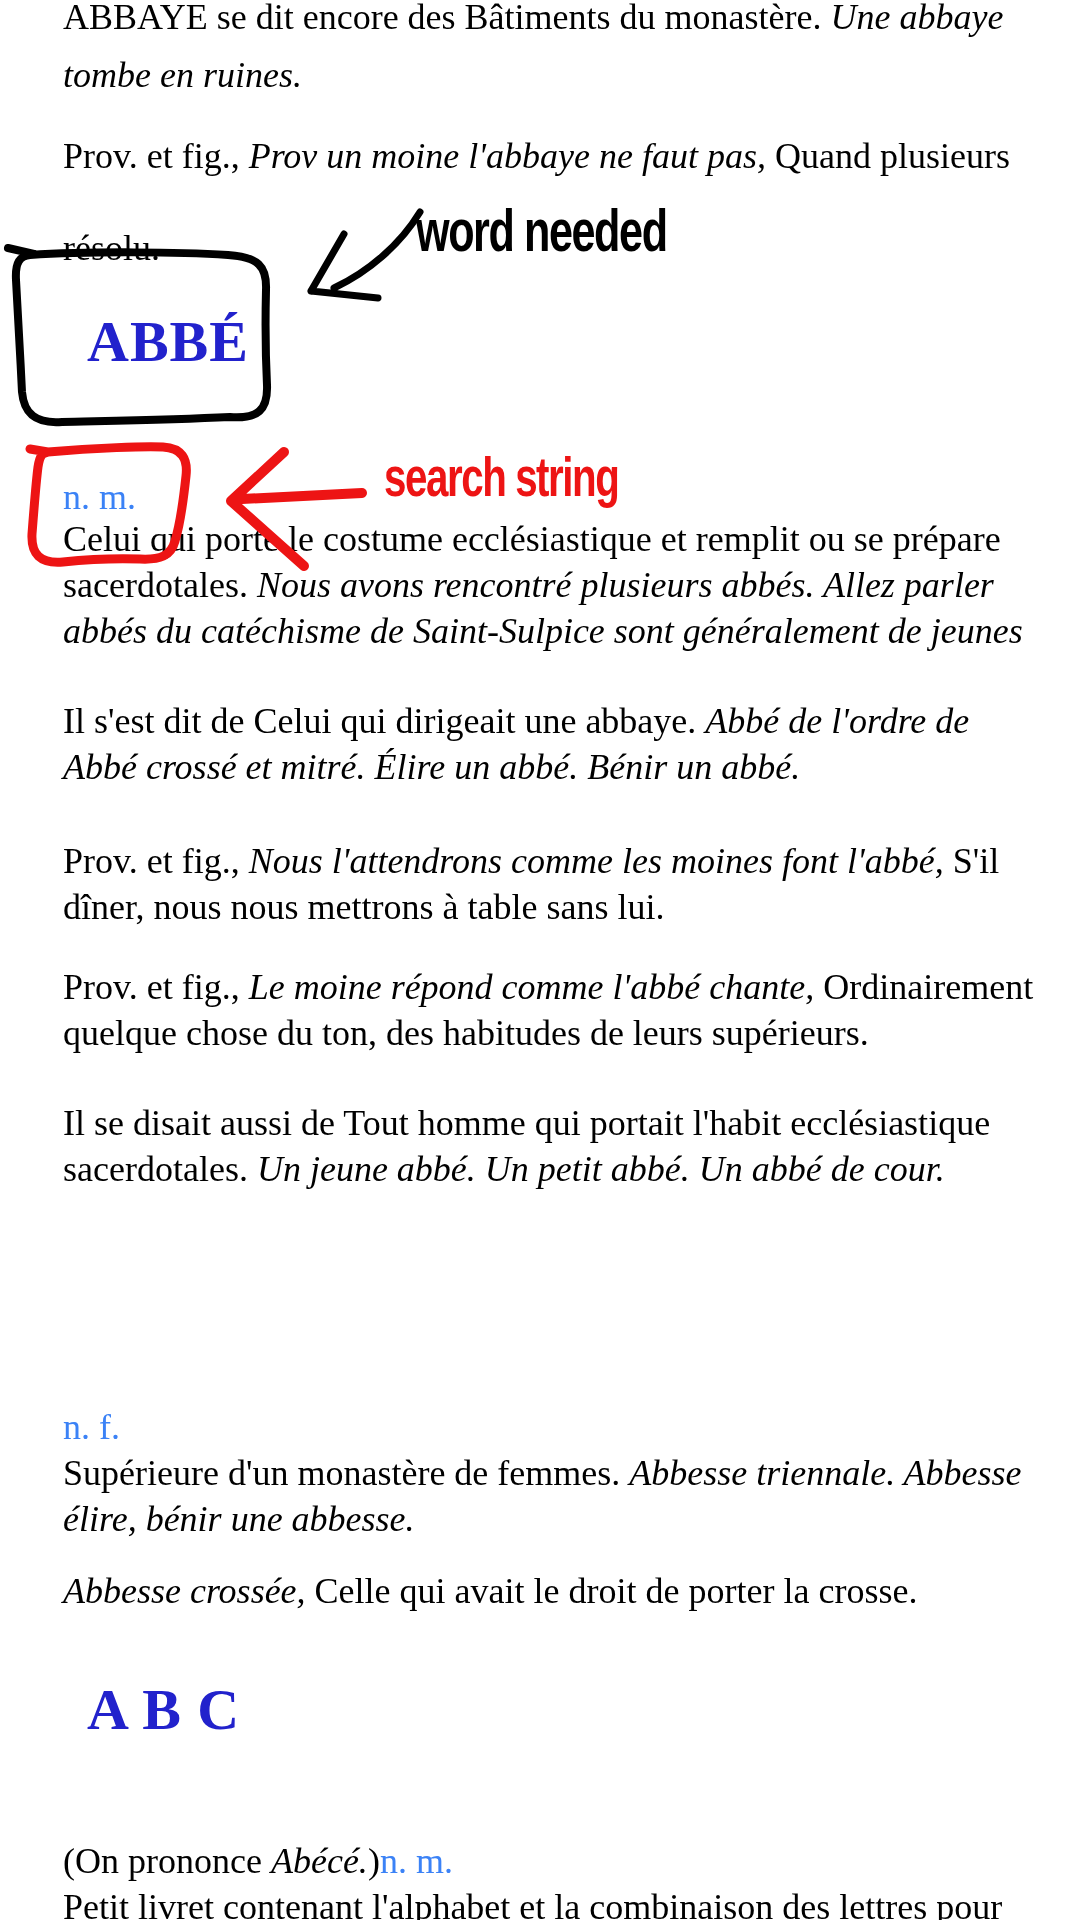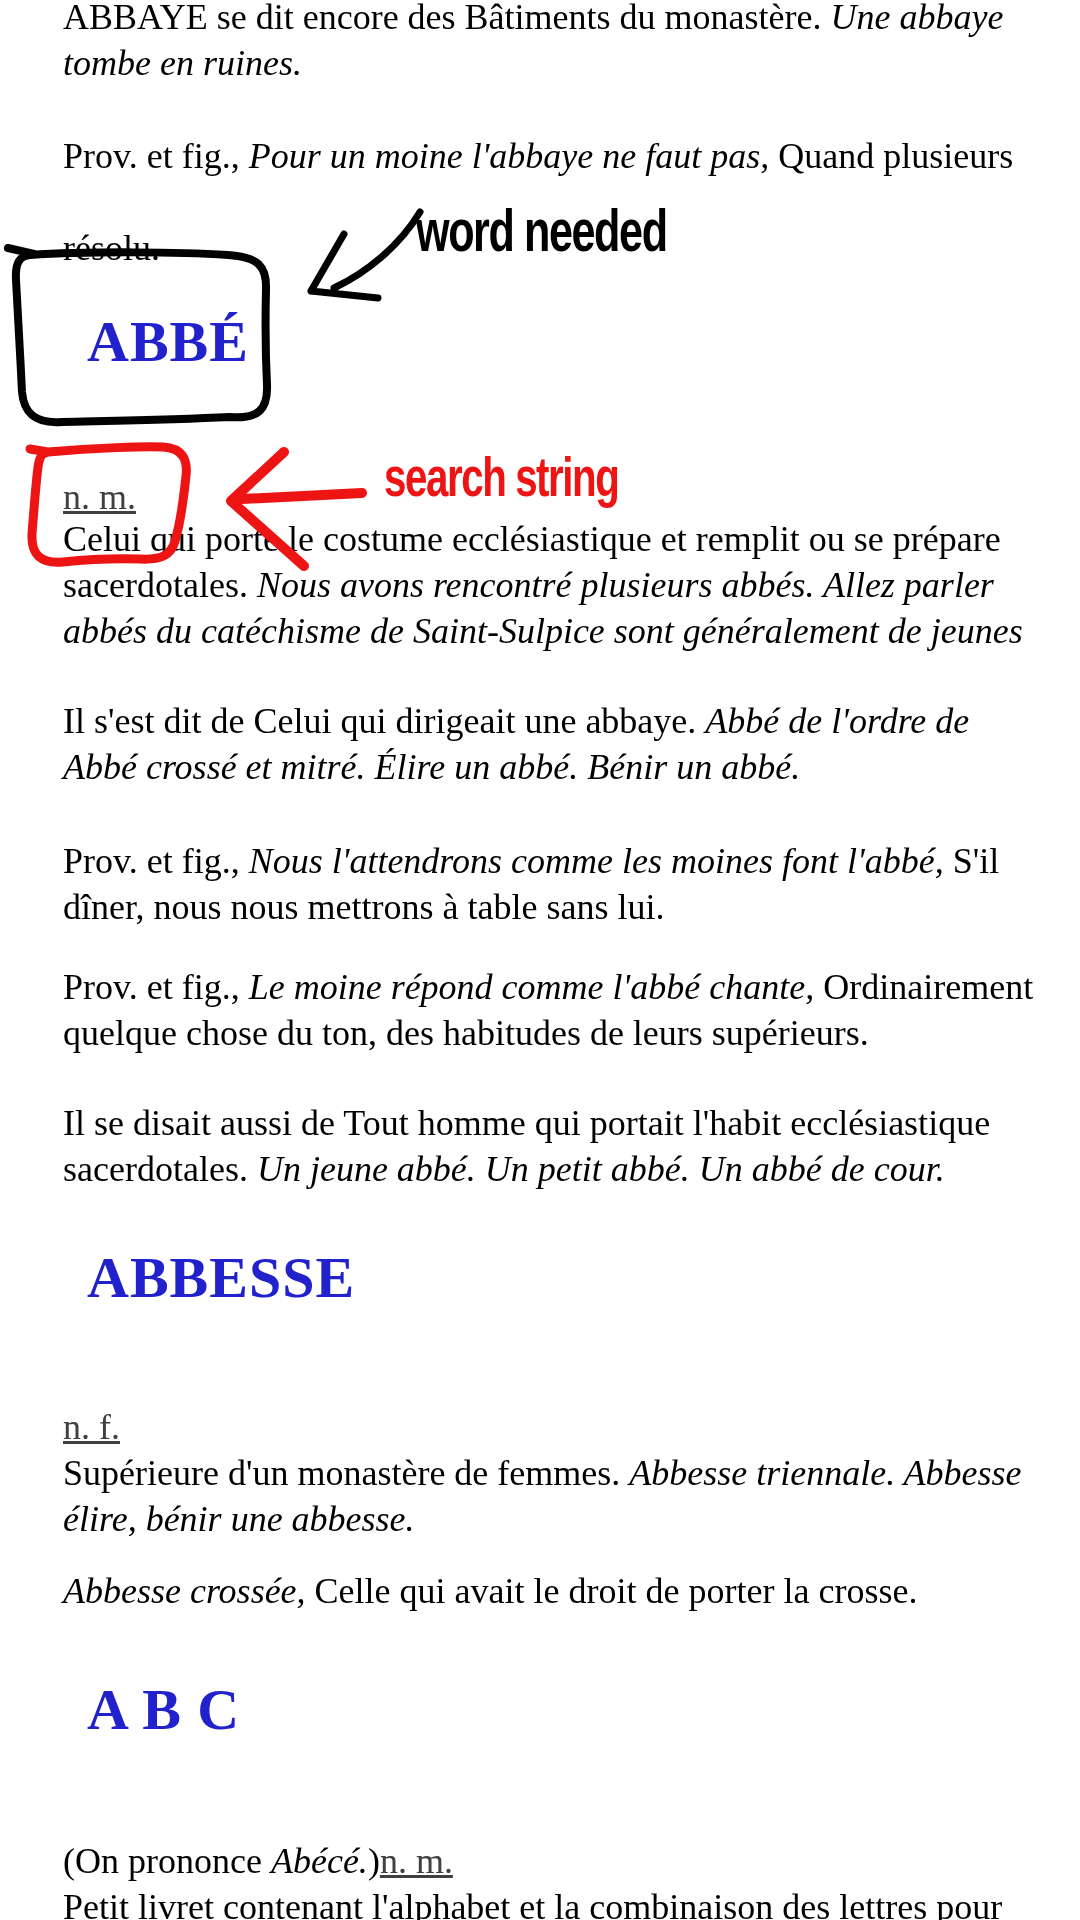--- a/index.html
+++ b/index.html
@@ -1,38 +1,38 @@
 <!DOCTYPE html>
 <html><head>
 <meta charset="utf-8">
 <title>Document</title>
 <style>
   html,body{margin:0;padding:0;background:#ffffff;}
   #screen{position:relative;width:1080px;height:1920px;background:#ffffff;overflow:hidden;
           font-family:"Liberation Serif",serif;color:#000000;padding-left:34px;}
   .tl{position:absolute;left:63px;font-size:36px;line-height:46px;white-space:nowrap;}
   .it{font-style:italic;}
-  .pos{color:#404040;text-decoration:underline;}
+  .pos{color:#3b82f6;}
   .hw{position:absolute;left:63px;font-size:58px;line-height:70px;font-weight:bold;
       color:#2222cc;white-space:nowrap;letter-spacing:1px;margin-left:24px;}
   .marker{position:absolute;font-family:"Liberation Sans",sans-serif;font-weight:bold;
           white-space:nowrap;transform-origin:left top;letter-spacing:-2px;}
   #word-needed{left:416px;top:196px;font-size:60px;color:#000000;transform:scaleX(0.72);}
   #search-string{left:384px;top:444px;font-size:56px;color:#ed1414;transform:scaleX(0.72);}
   #ann{position:absolute;left:0;top:0;pointer-events:none;}
 </style>
 </head>
 <body>
 
 <div id="screen">
 
   <div class="tl" style="top:-6px"><span>ABBAYE se dit encore des Bâtiments du monastère. </span><span class="it">Une abbaye</span></div>
-  <div class="tl" style="top:40px"><span class="it">tombe en ruines.</span></div>
+  <div class="tl" style="top:52px"><span class="it">tombe en ruines.</span></div>
 
-  <div class="tl" style="top:133px"><span>Prov. et fig., </span><span class="it">Pour un moine l'abbaye ne faut pas, </span><span>Quand plusieurs</span></div>
+  <div class="tl" style="top:133px"><span>Prov. et fig., </span><span class="it">Prov un moine l'abbaye ne faut pas, </span><span>Quand plusieurs</span></div>
   <div class="tl" style="top:225px"><span>résolu.</span></div>
 
   <div class="hw" style="top:307px">ABBÉ</div>
   <div class="tl pos" style="top:474px">n. m.</div>
 
   <div class="tl" style="top:516px"><span>Celui qui porte le costume ecclésiastique et remplit ou se prépare</span></div>
   <div class="tl" style="top:562px"><span>sacerdotales. </span><span class="it">Nous avons rencontré plusieurs abbés. Allez parler</span></div>
   <div class="tl" style="top:608px"><span class="it">abbés du catéchisme de Saint-Sulpice sont généralement de jeunes</span></div>
 
   <div class="tl" style="top:698px"><span>Il s'est dit de Celui qui dirigeait une abbaye. </span><span class="it">Abbé de l'ordre de</span></div>
@@ -40,21 +40,20 @@
 
   <div class="tl" style="top:838px"><span>Prov. et fig., </span><span class="it">Nous l'attendrons comme les moines font l'abbé, </span><span>S'il</span></div>
   <div class="tl" style="top:884px"><span>dîner, nous nous mettrons à table sans lui.</span></div>
 
   <div class="tl" style="top:964px"><span>Prov. et fig., </span><span class="it">Le moine répond comme l'abbé chante, </span><span>Ordinairement</span></div>
   <div class="tl" style="top:1100px"><span>Il se disait aussi de Tout homme qui portait l'habit ecclésiastique</span></div>
 
   <div class="tl" style="top:1010px"><span>quelque chose du ton, des habitudes de leurs supérieurs.</span></div>
   <div class="tl" style="top:1146px"><span>sacerdotales. </span><span class="it">Un jeune abbé. Un petit abbé. Un abbé de cour.</span></div>
 
-  <div class="hw" style="top:1243px">ABBESSE</div>
   <div class="tl pos" style="top:1404px">n. f.</div>
 
   <div class="tl" style="top:1450px"><span>Supérieure d'un monastère de femmes. </span><span class="it">Abbesse triennale. Abbesse</span></div>
   <div class="tl" style="top:1496px"><span class="it">élire, bénir une abbesse.</span></div>
 
   <div class="tl" style="top:1568px"><span class="it">Abbesse crossée, </span><span>Celle qui avait le droit de porter la crosse.</span></div>
 
   <div class="hw" style="top:1675px">A B C</div>
 
   <div class="tl" style="top:1838px"><span>(On prononce </span><span class="it">Abécé.</span><span>)</span><span class="pos">n. m.</span></div>

